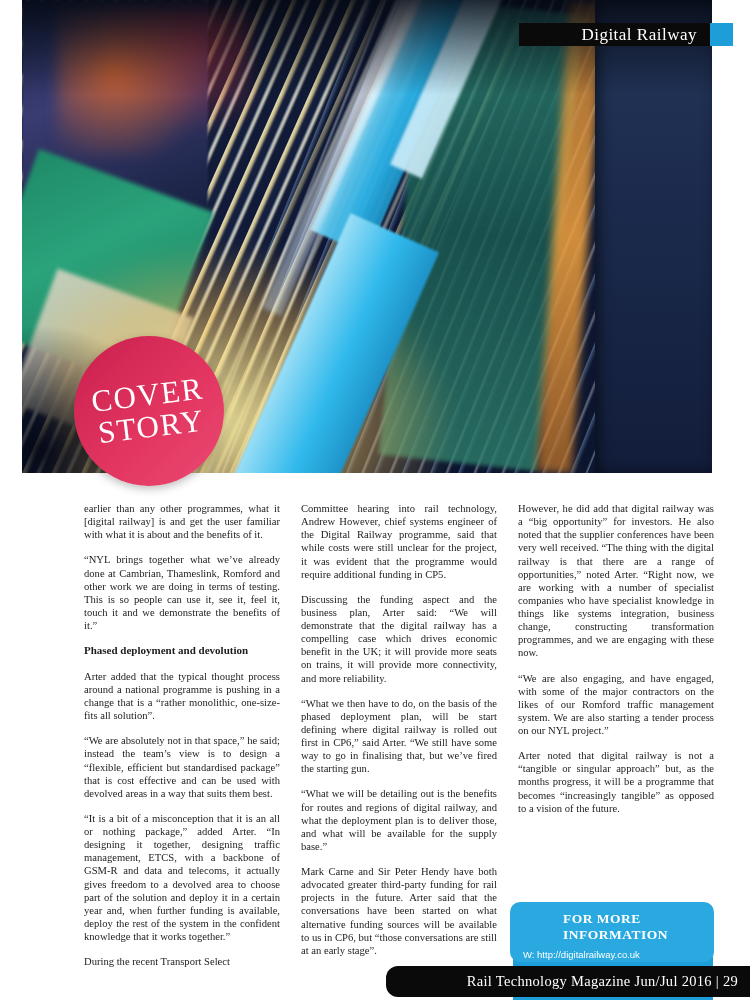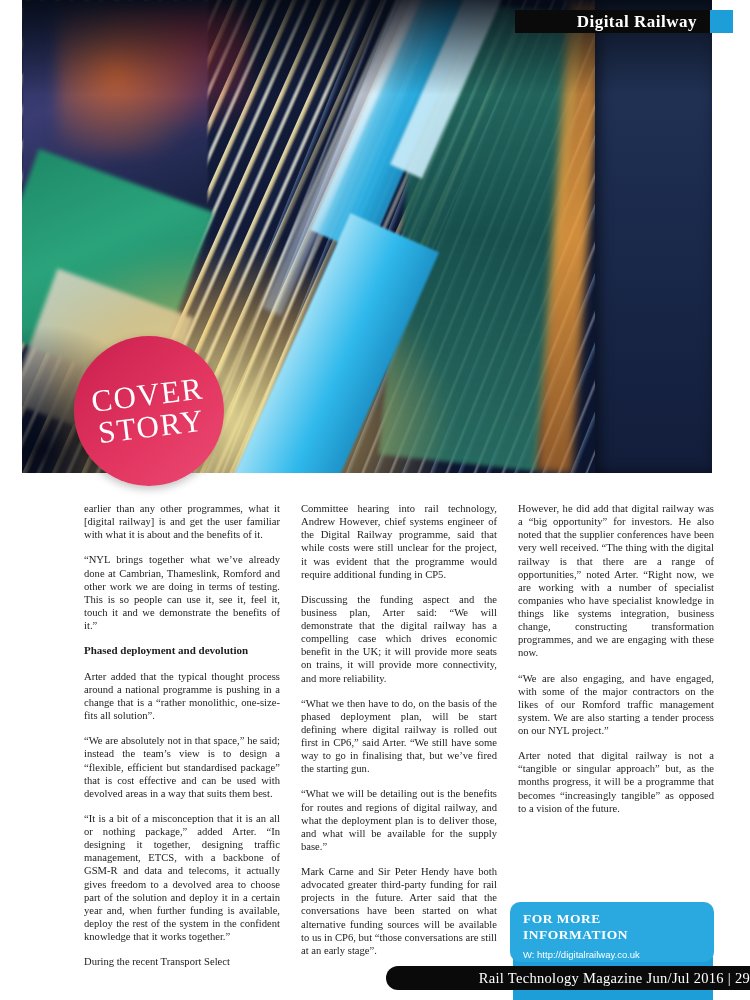--- a/index.html
+++ b/index.html
@@ -68,21 +68,21 @@
   .roofs  { left:-3%; top:37%; width:27%; height:40%; transform:rotate(20deg);
     background:linear-gradient(135deg,#1f8a68 0%,#2aa37b 42%,#177a5d 100%); filter:blur(2px); }
   .roofs2 { left:1%; top:61%; width:21%; height:30%; transform:rotate(20deg);
     background:linear-gradient(135deg,#ded8c6 0%,#b9b4a2 100%); opacity:.85; filter:blur(2px); }
   .bl-dark { left:0; top:68%; width:20%; height:32%;
     background:radial-gradient(circle at 15% 85%, rgba(4,8,22,0.95), transparent 72%); }
   .top-vignette { left:0; top:0; width:100%; height:20%;
     background:linear-gradient(180deg, rgba(4,8,18,0.85), transparent); }
 
   
-  .header-bar { position:absolute; top:10px; right:17px; height:23px; display:flex; z-index:6;font-weight:bold; }
+  .header-bar { position:absolute; top:23px; right:17px; height:23px; display:flex; z-index:6; }
   .header-black { background:#0a0a0a; color:#ffffff; font-size:17px; letter-spacing:.5px;
     padding:0 13px 0 62px; display:flex; align-items:center; }
   .header-square { width:23px; height:23px; background:#1E9ED9; }
 
   
   .badge {
     position:absolute; left:74px; top:336px; width:150px; height:150px; border-radius:50%;
     background:linear-gradient(135deg,#c91e4e 0%,#e23560 55%,#ea4a72 100%);
     display:flex; flex-direction:column; align-items:center; justify-content:center;
     z-index:5; box-shadow:0 3px 8px rgba(0,0,0,0.25);
@@ -92,30 +92,30 @@
 
   
   .article { position:absolute; left:84px; top:502px; width:630px; display:flex; gap:21px; z-index:2; }
   .col { flex:1; min-width:0; font-size:10.6px; line-height:1.24; text-align:justify; color:#1c1c1c; }
   .col p { margin:0 0 12px 0; }
   .col h3 { font-size:11px; font-weight:bold; margin:3px 0 12px 0; text-align:left; }
 
   
   .info-box { position:absolute; left:510px; top:902px; width:204px; height:60px;
     background:#29A9E0; border-radius:10px; padding:9px 13px; box-sizing:border-box; z-index:4; }
-  .info-title { color:#ffffff; font-size:13.5px; font-weight:bold; letter-spacing:.5px; }
+  .info-title { color:#ffffff; font-size:13.5px; font-weight:bold; letter-spacing:.5px;margin-left:40px; }
   .info-line { margin-top:6px; font-family:"Liberation Sans", sans-serif; font-size:9.5px; color:#ffffff; }
   .info-line a { color:#ffffff; text-decoration:none; }
 
   
   .footer-blue { position:absolute; left:513px; top:957px; width:200px; height:43px; background:#1E9ED9; z-index:2; }
-  .footer-bar { position:absolute; left:386px; top:966px; width:364px; height:24px;
+  .footer-bar { position:absolute; left:386px; top:966px; width:364px; height:31px;
     background:#0a0a0a; border-radius:12px 0 0 12px; z-index:3;
     display:flex; align-items:center; justify-content:flex-end;
-    box-sizing:border-box; color:#ffffff; font-size:14.5px; letter-spacing:.3px; }
+    padding-right:12px; box-sizing:border-box; color:#ffffff; font-size:14.5px; letter-spacing:.3px; }
 </style>
 </head>
 <body>
 
 <div class="page">
 
   <div class="photo">
     <div class="layer tracks"></div>
     <div class="layer tracks-right"></div>
     <div class="layer construction"></div>

